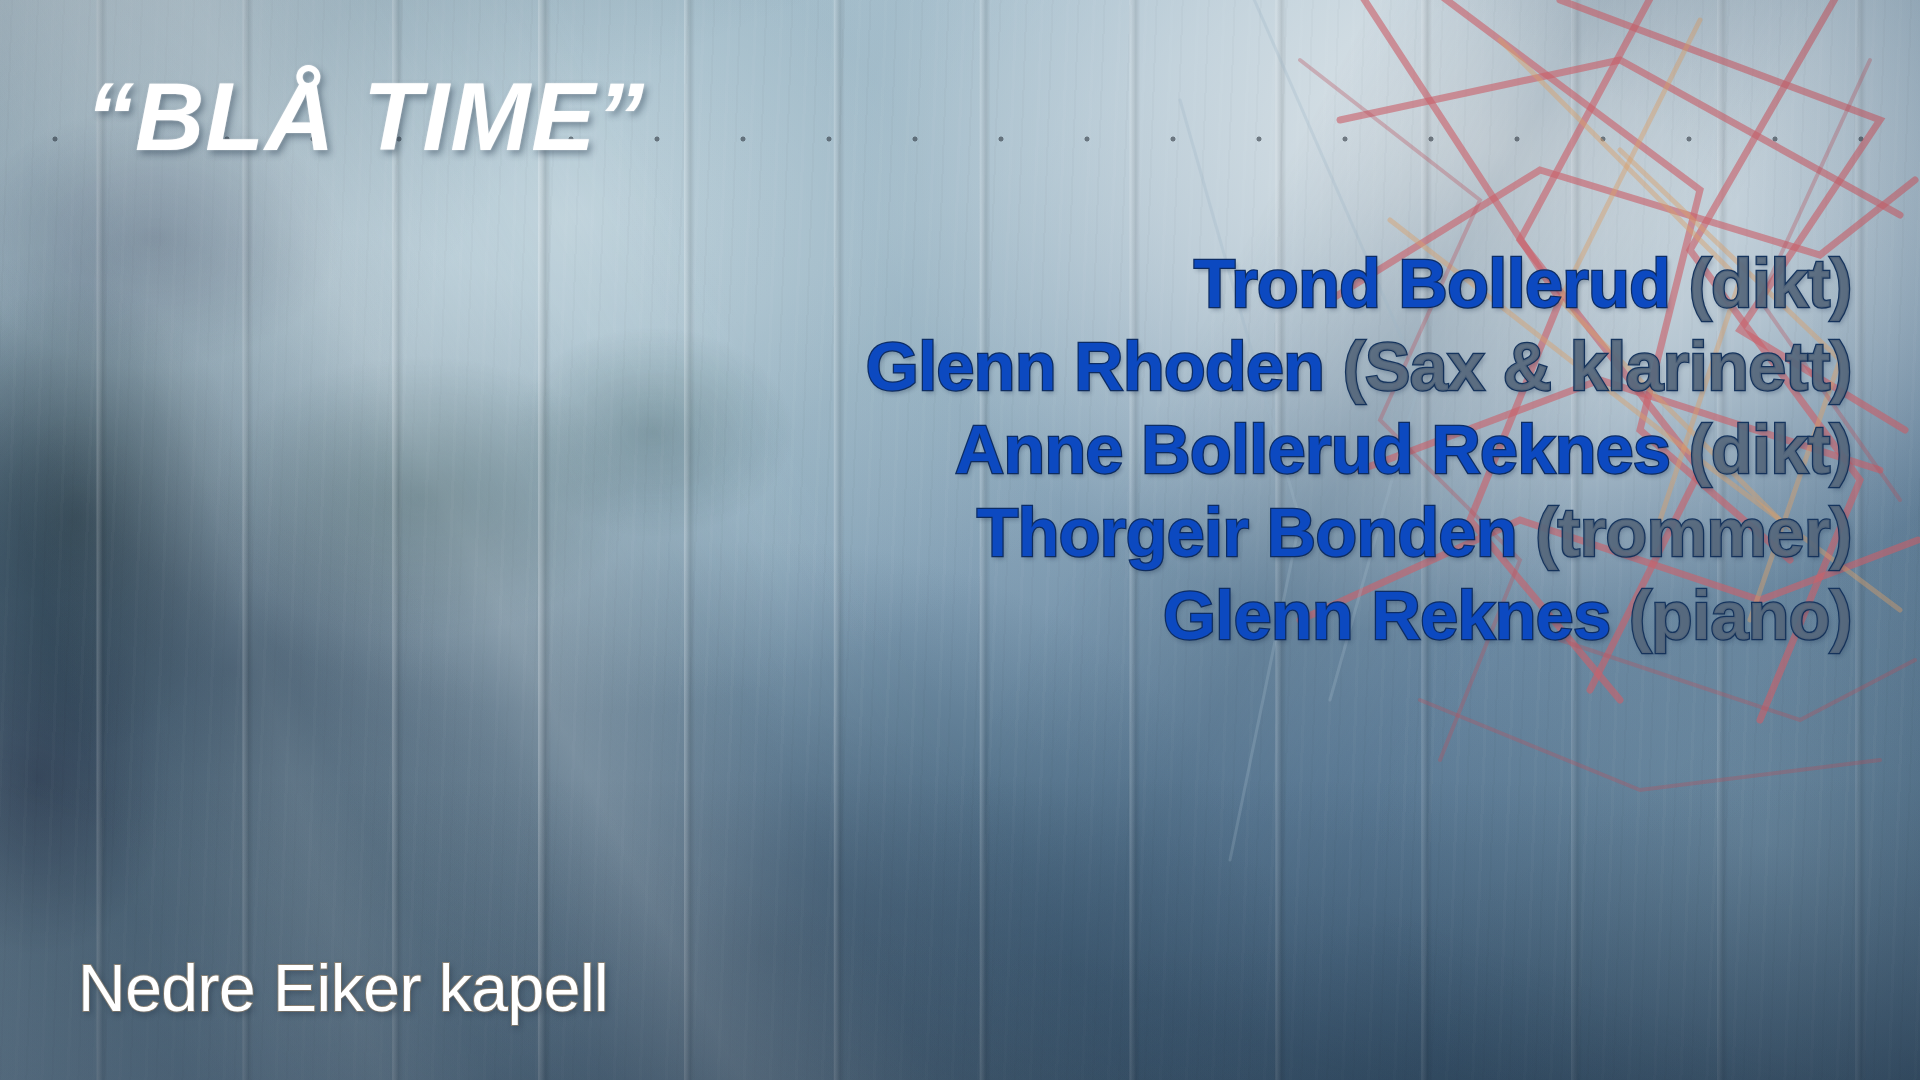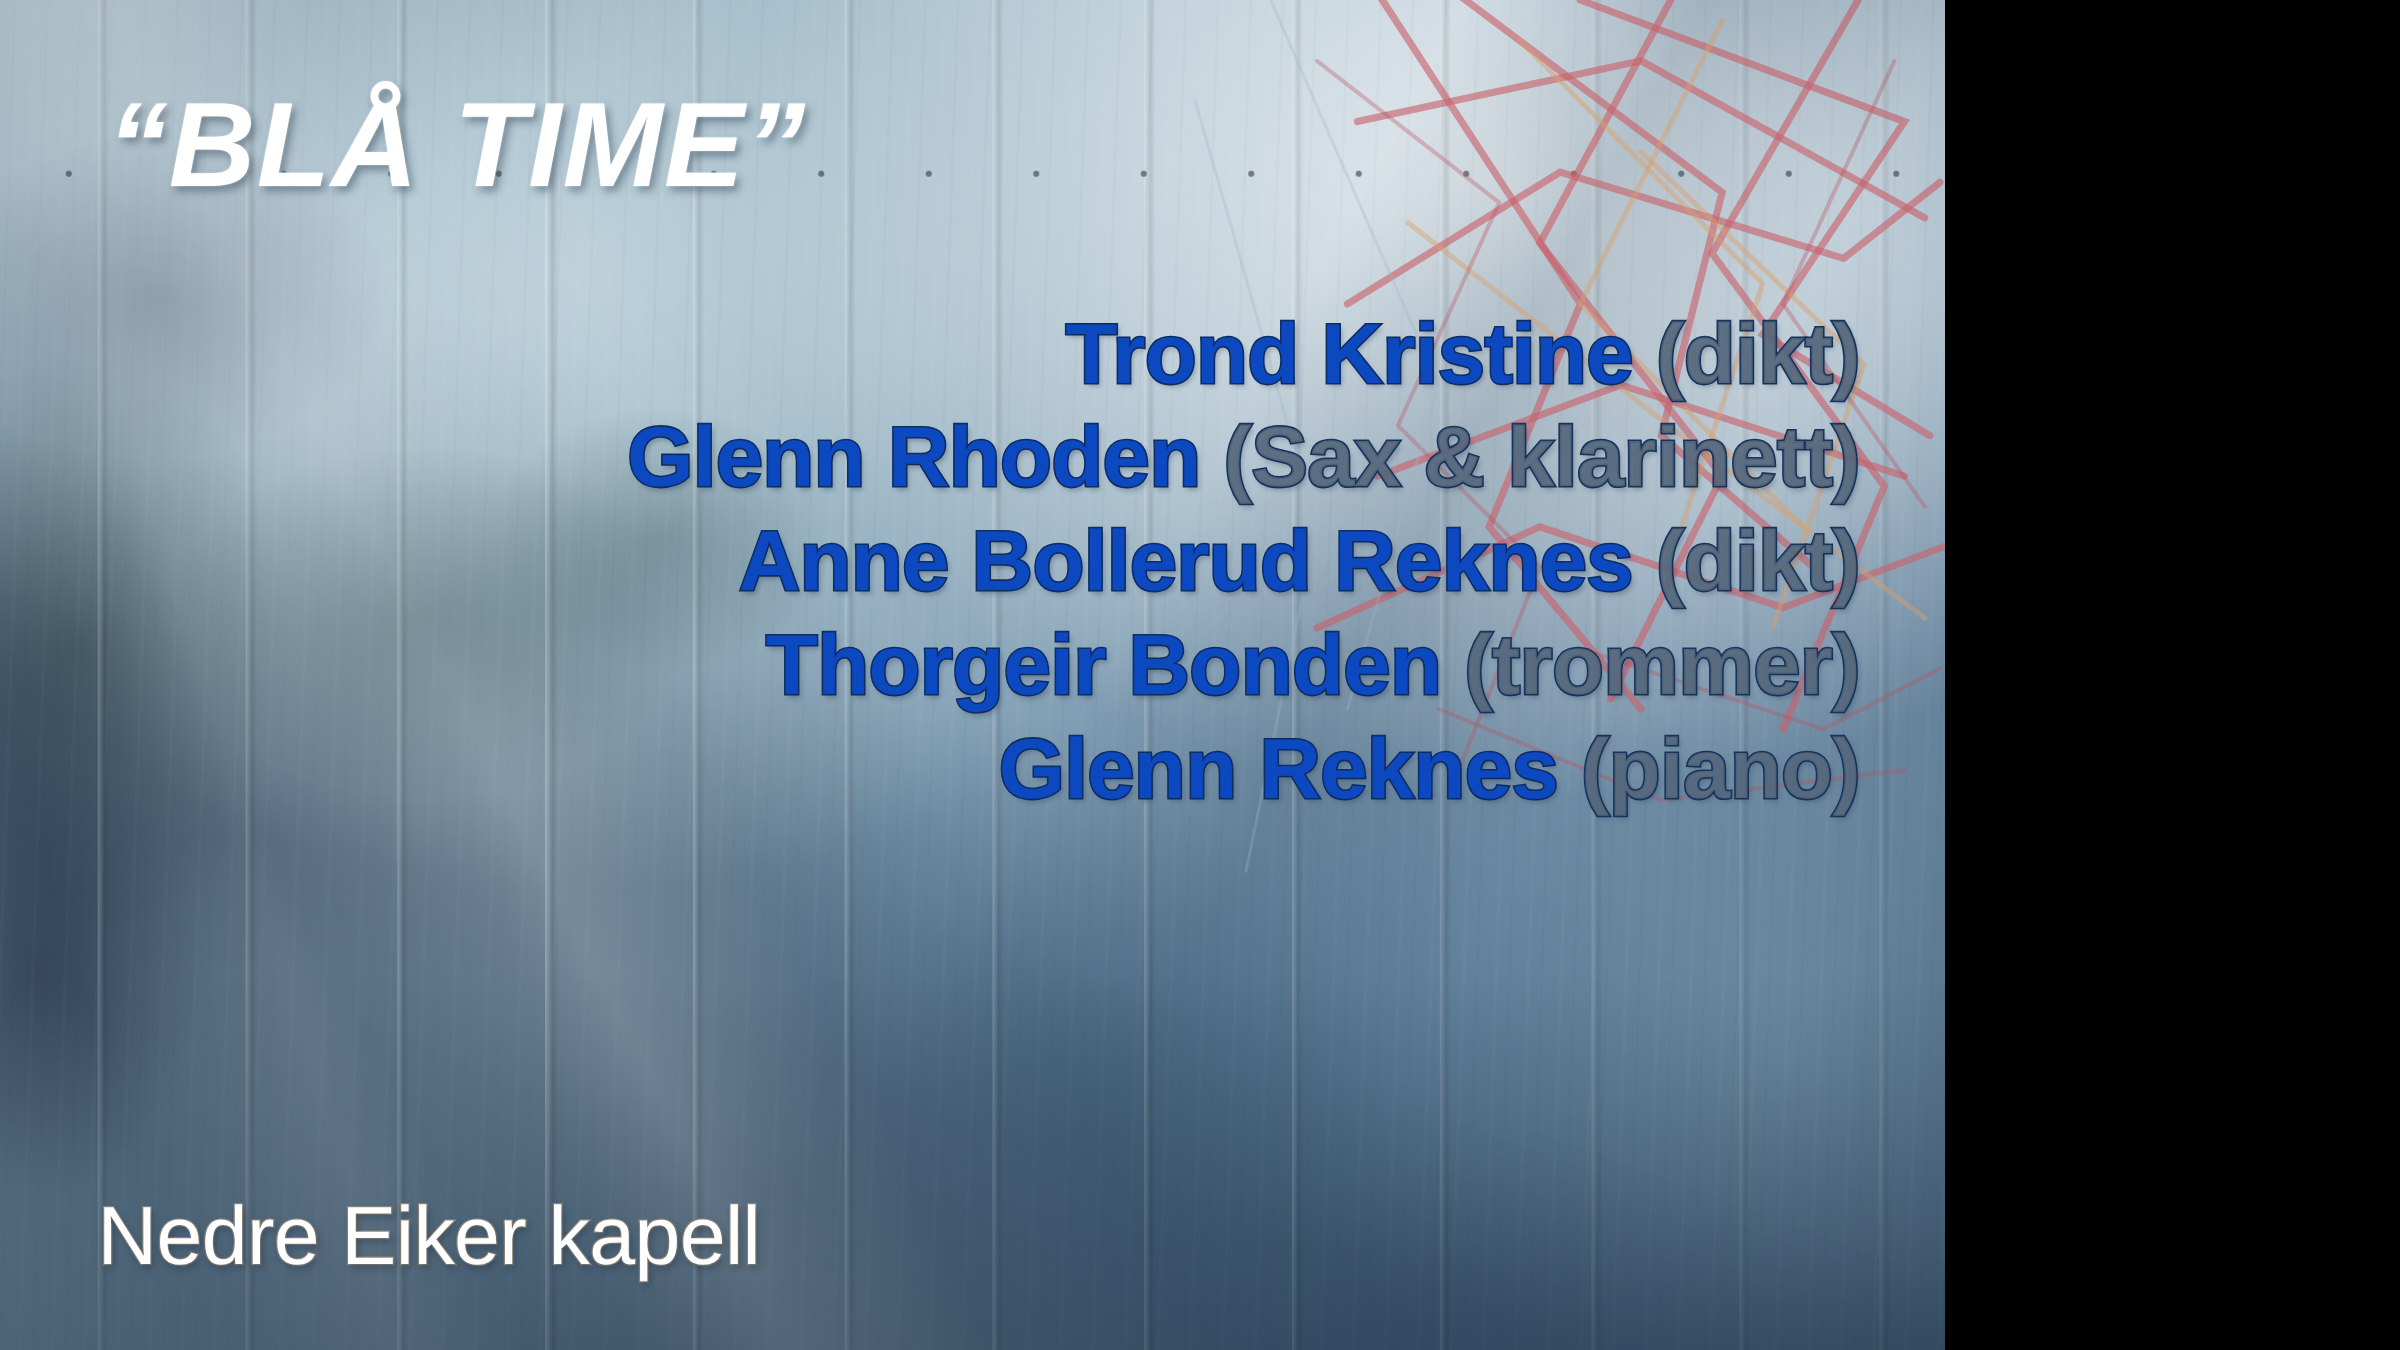--- a/index.html
+++ b/index.html
@@ -3,21 +3,21 @@
 <meta charset="utf-8">
 <title>Blå Time</title>
 <style>
   html, body {
     margin: 0;
     padding: 0;
     background: #000;
   }
   #poster {
     position: relative;
-    width: 1556px;
+    width: 1920px;
     height: 1080px;
     overflow: hidden;
     font-family: "Liberation Sans", sans-serif;
     background: #8fa8bb;
   }
 
   
   .bg-layer {
     position: absolute;
     inset: 0;
@@ -217,21 +217,21 @@
   </svg>
 
   <div class="bg-layer" id="bg-vignette"></div>
 
   <div id="content">
 
     <h1 class="title">“BLÅ TIME”</h1>
 
     <ul class="performers">
       <li class="performer-row">
-        <span class="performer-name">Trond Kristine</span>
+        <span class="performer-name">Trond Bollerud</span>
         <span class="performer-role">(dikt)</span>
       </li>
       <li class="performer-row">
         <span class="performer-name">Glenn Rhoden</span>
         <span class="performer-role">(Sax &amp; klarinett)</span>
       </li>
       <li class="performer-row">
         <span class="performer-name">Anne Bollerud Reknes</span>
         <span class="performer-role">(dikt)</span>
       </li>

